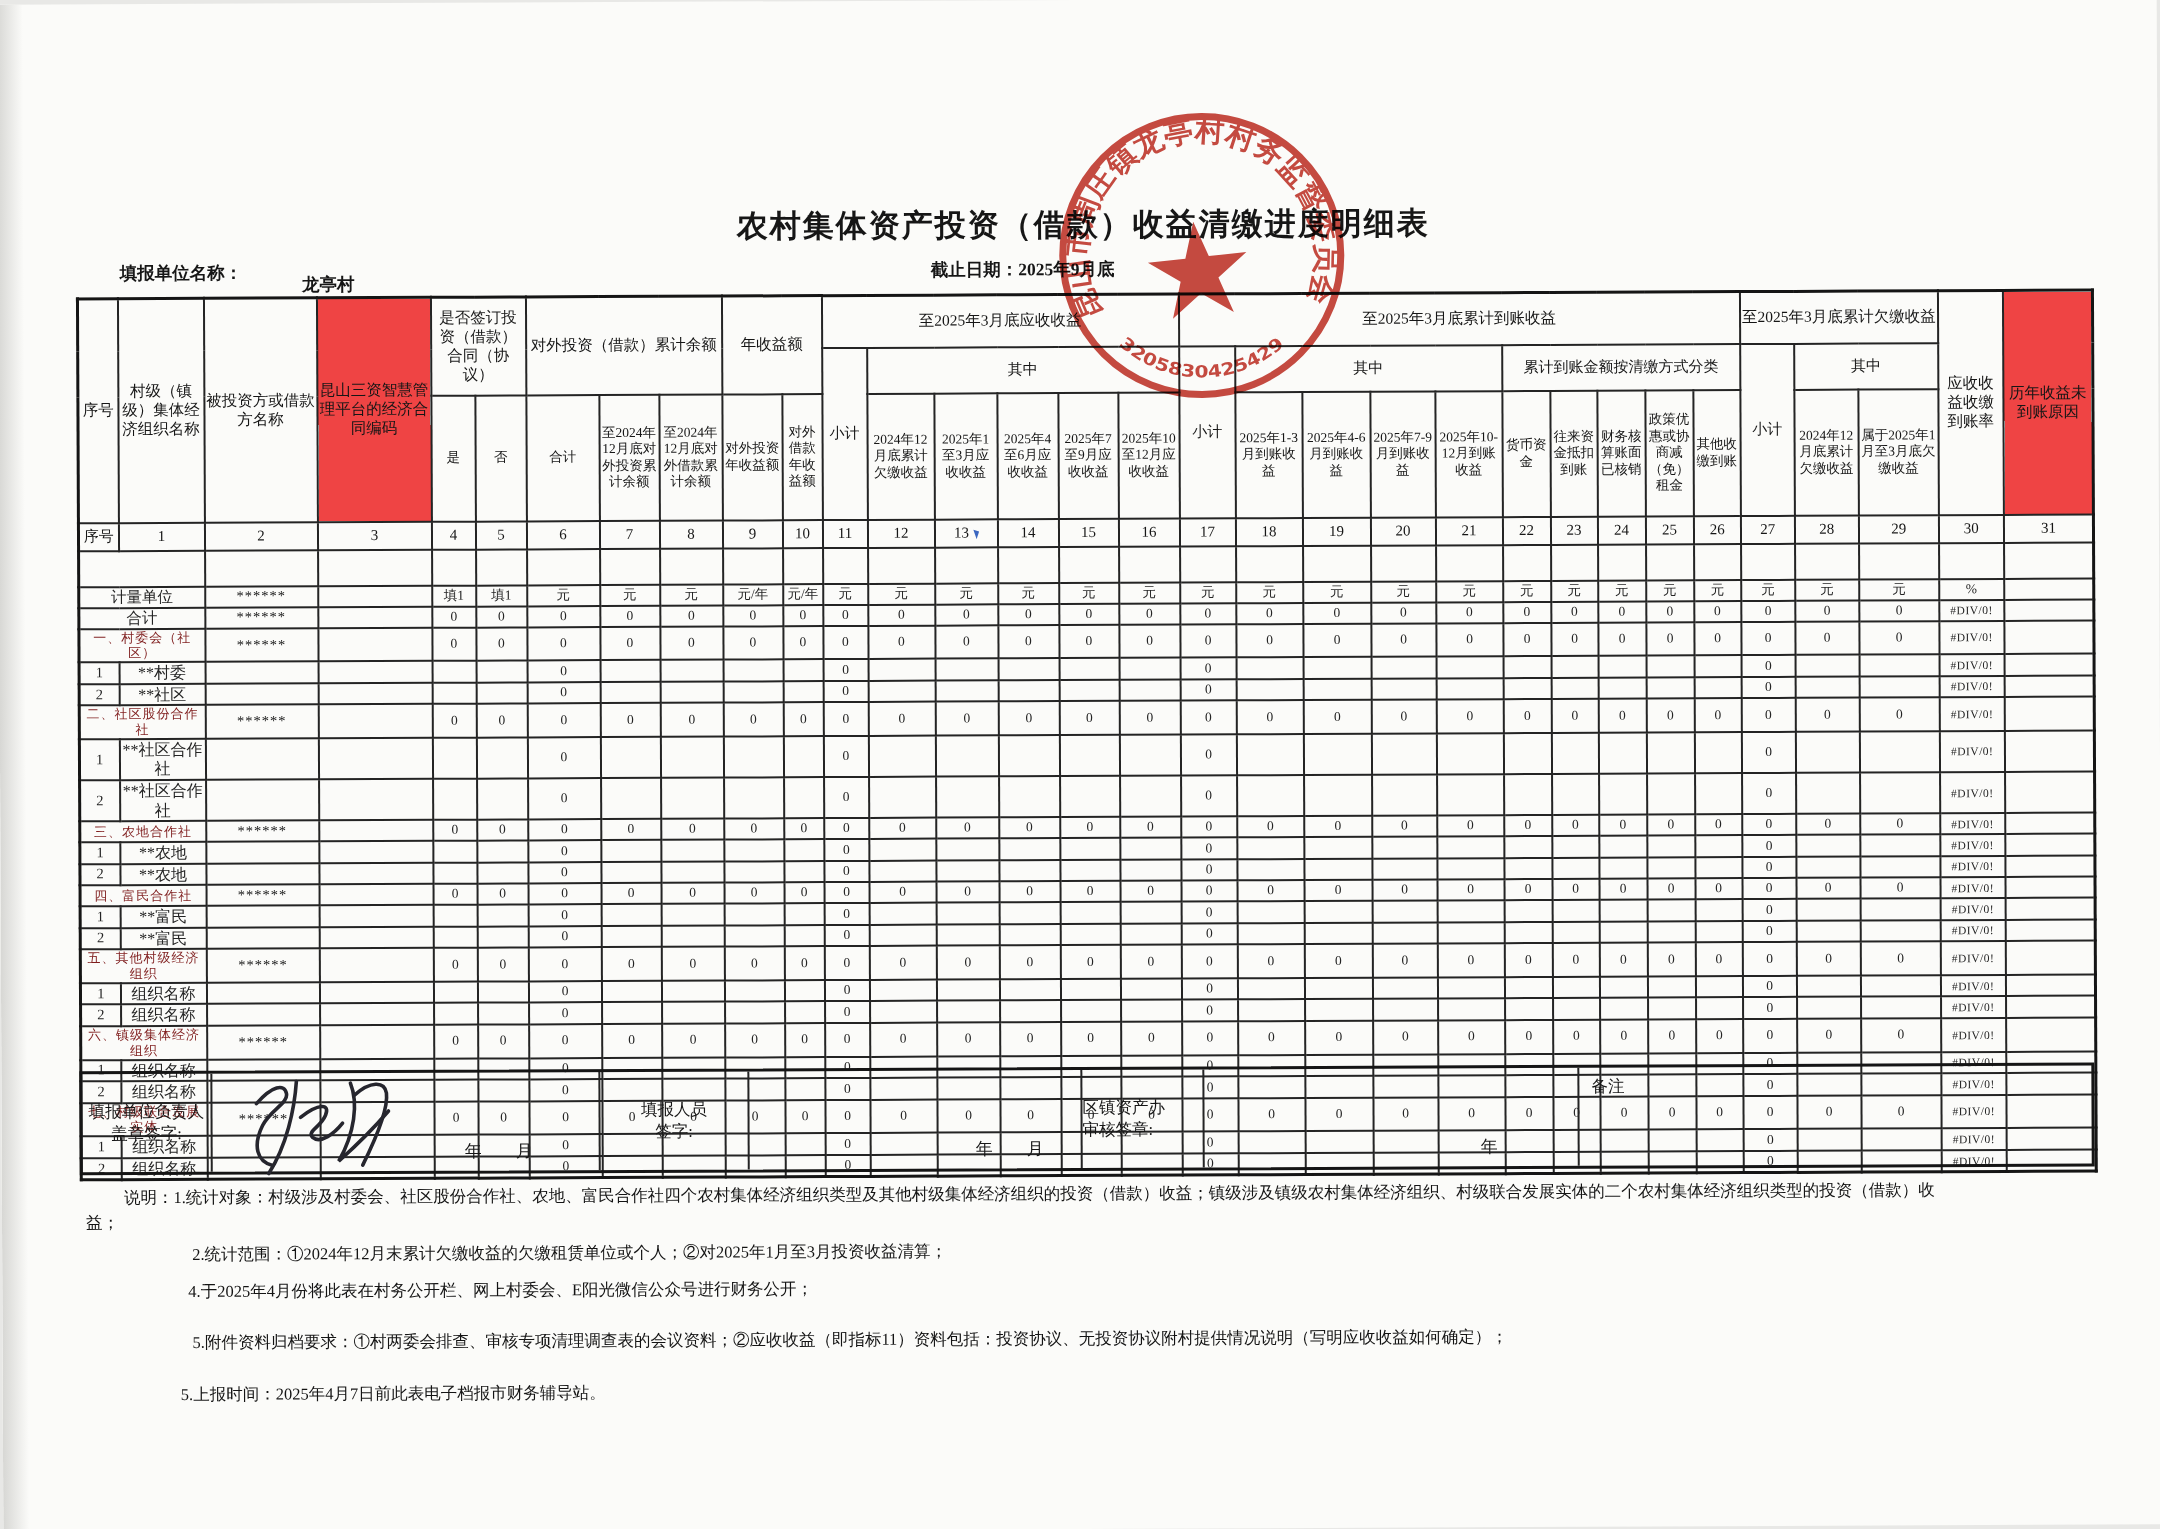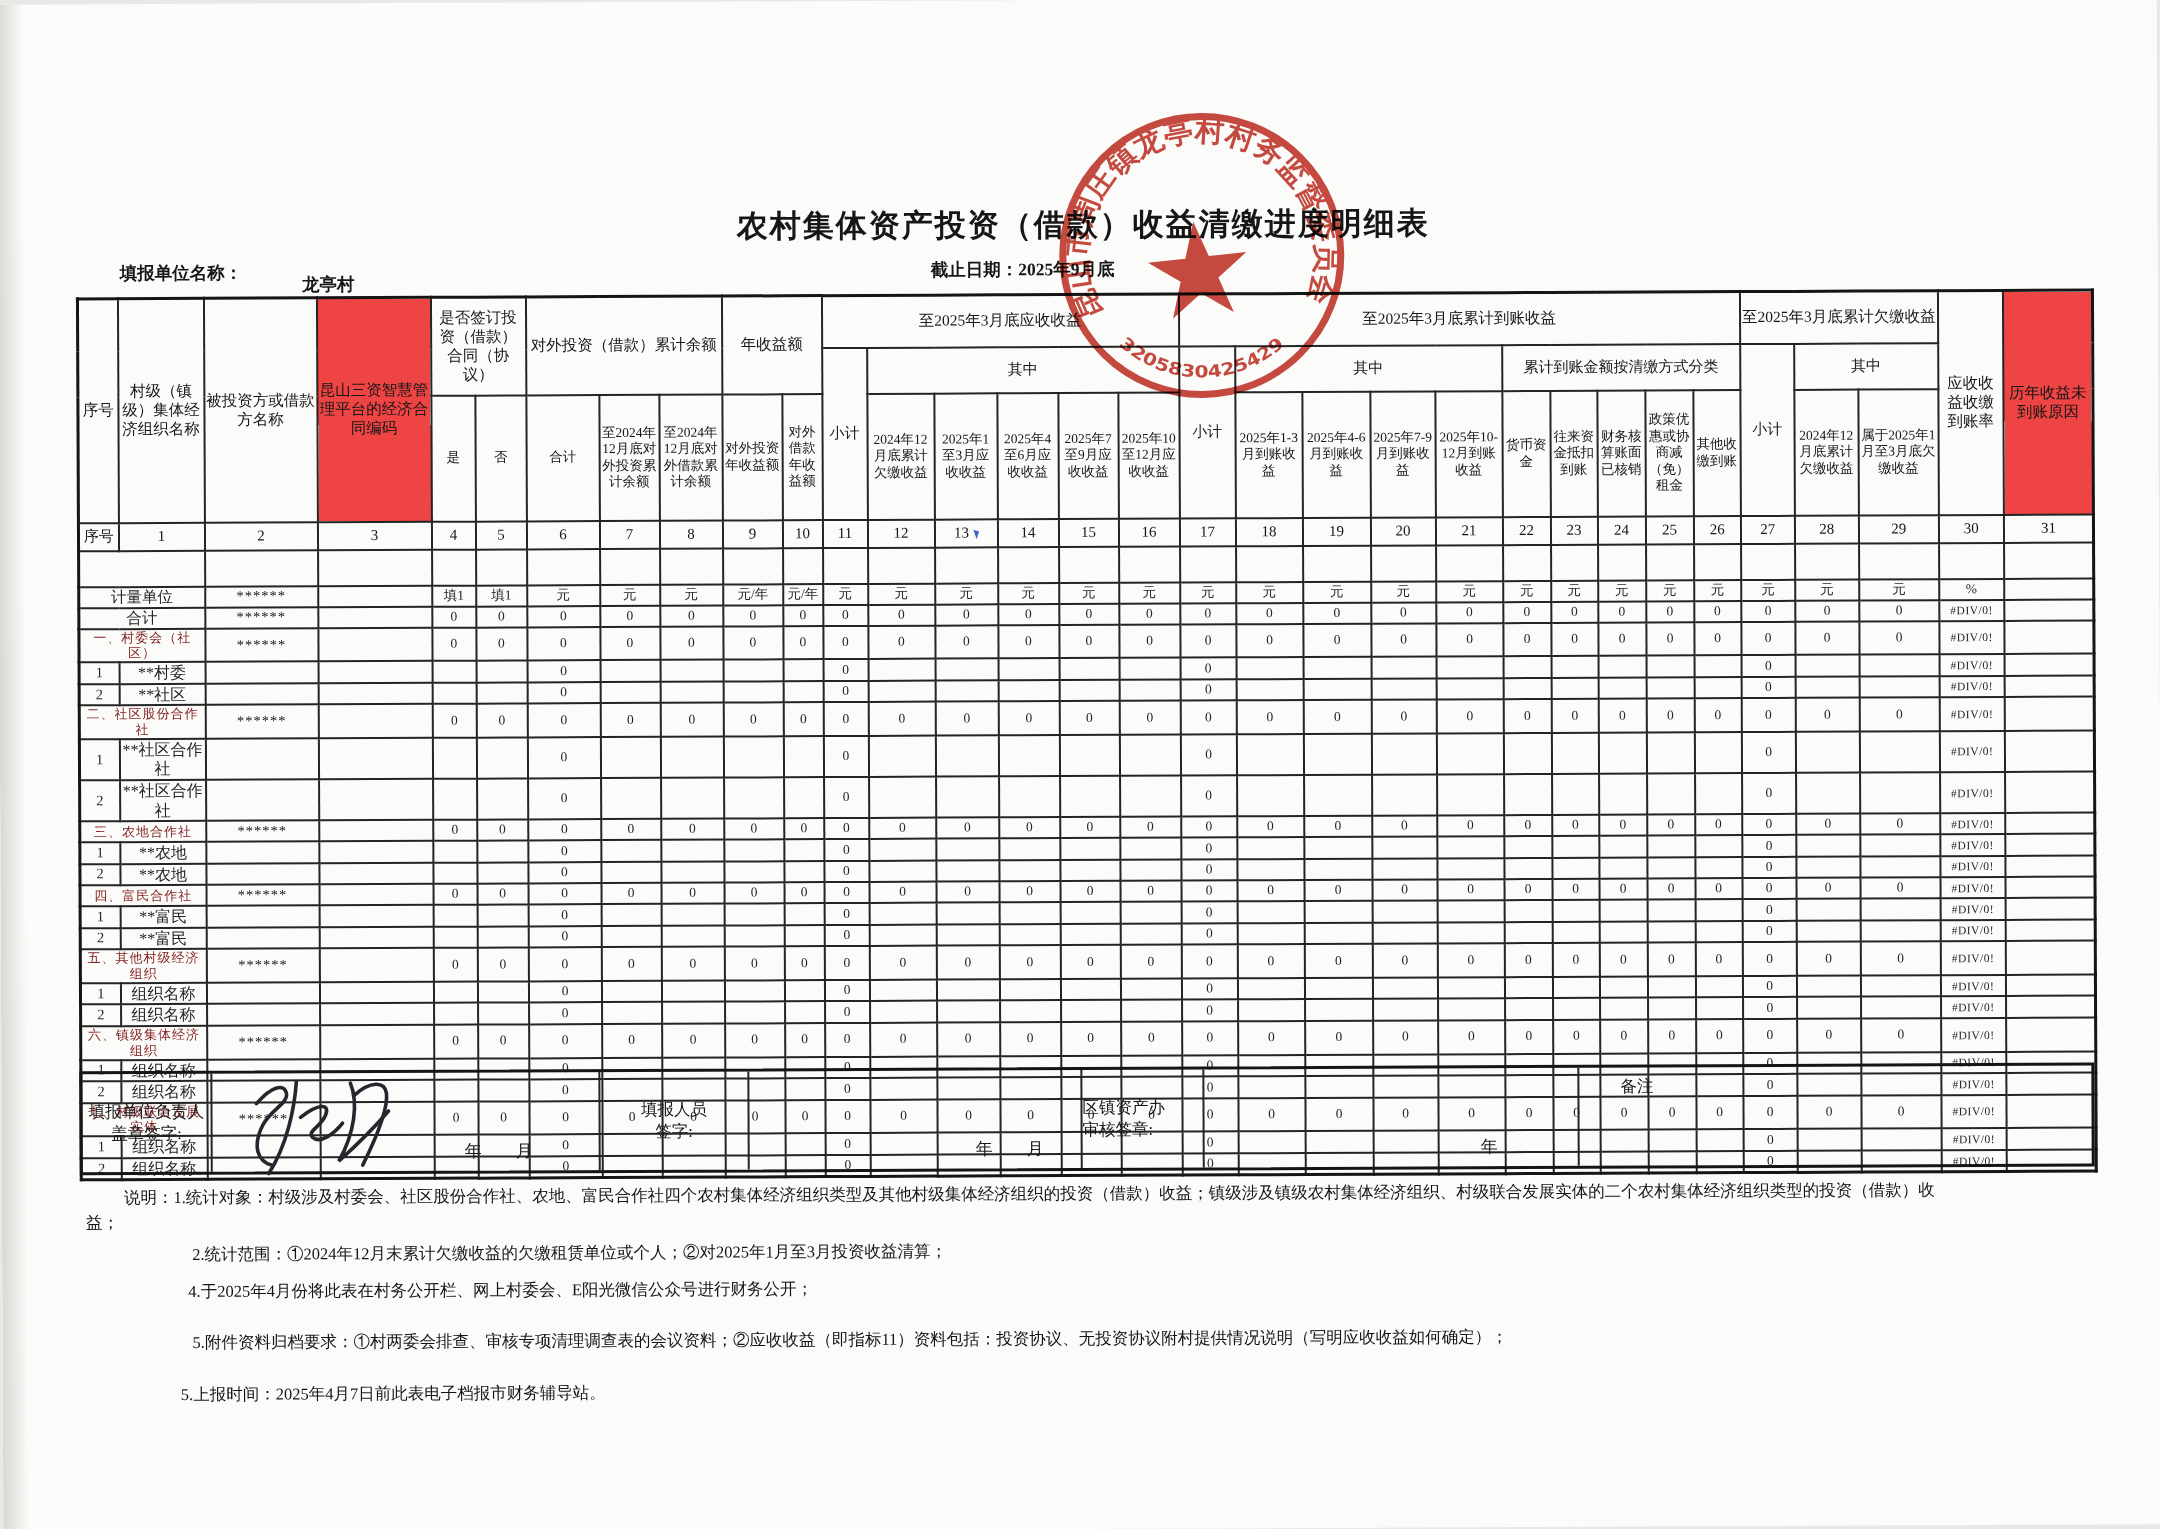--- a/index.html
+++ b/index.html
@@ -51,21 +51,21 @@
   .fc2{flex:0 0 388px;}
   .fc3{flex:0 0 149px;display:flex;flex-direction:column;justify-content:center;align-items:center;}
   .fc4{flex:0 0 306px;}
   .fc5{flex:0 0 122px;display:flex;flex-direction:column;justify-content:center;margin-left:27px;}
   .fc6{flex:0 0 375px;}
   .fc7{flex:1 1 auto;}
   .ym{position:absolute;bottom:8px;font-size:17px;}
   .fc2 .ym{right:66px;}
   .fc4 .ym{right:10px;}
   .fc6 .ym{right:80px;}
-  .bz{position:absolute;top:8px;left:12px;font-size:16.5px;margin-left:29px;}
+  .bz{position:absolute;top:8px;left:12px;font-size:16.5px;}
 
   .sig{position:absolute;left:14px;top:0px;}
 
   .notes{position:absolute;left:78px;top:1184px;width:1995px;font-size:16.5px;color:#141414;}
   .notes div{line-height:1.25;}
 
   .stamp{position:absolute;left:1054px;top:106px;width:300px;height:300px;
     mix-blend-mode:multiply;opacity:0.92;}
 </style>
 </head>

